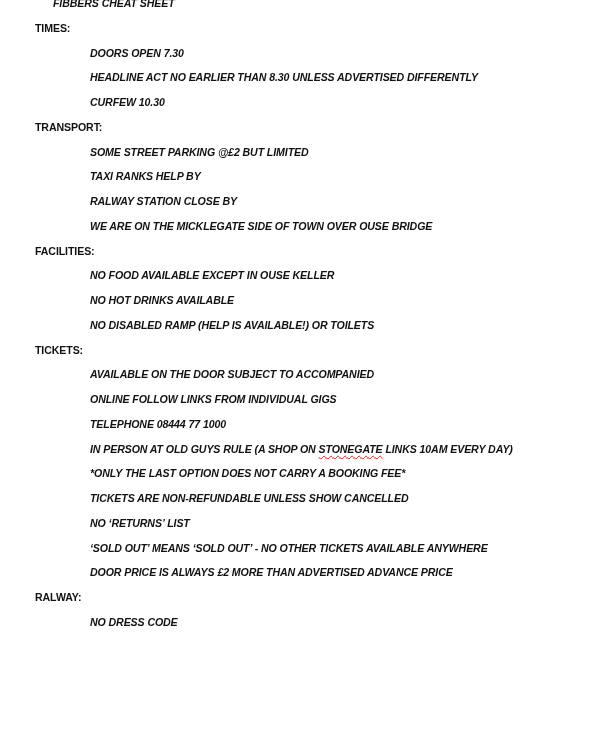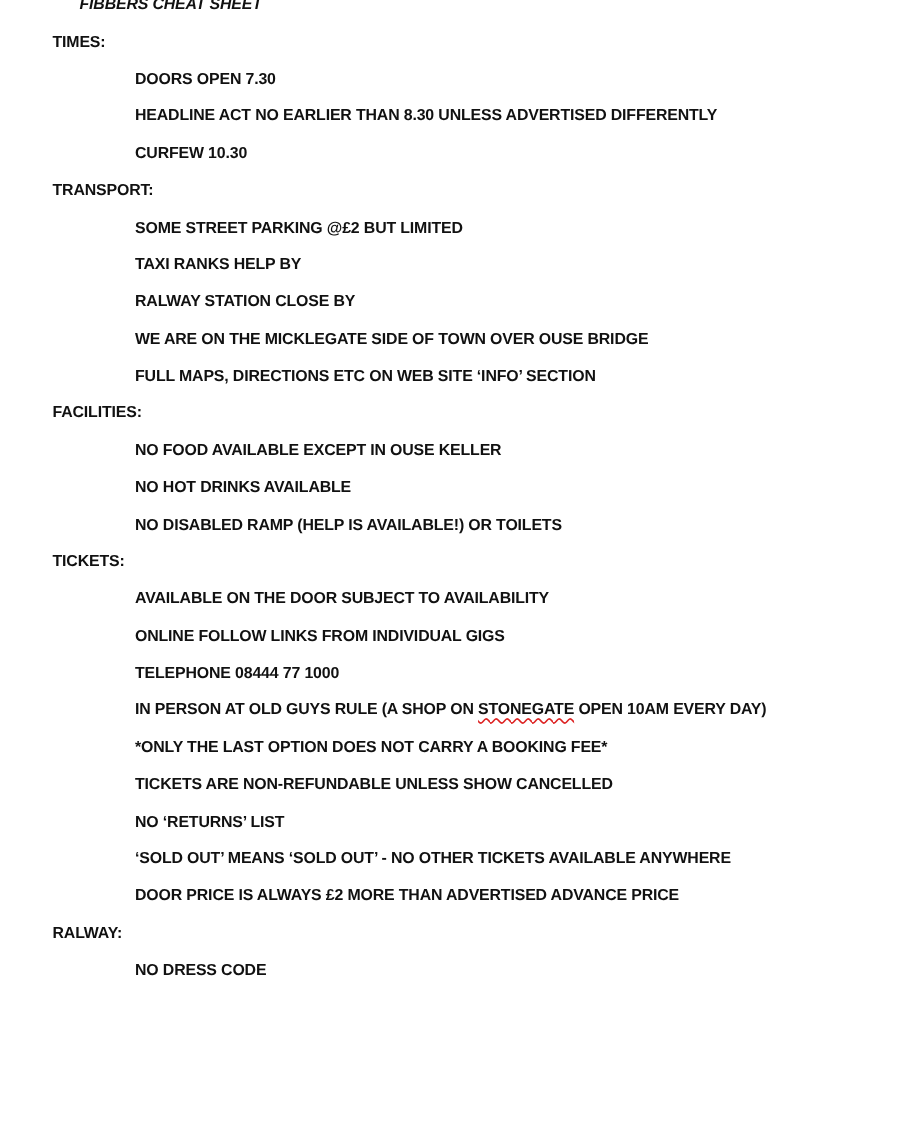--- a/index.html
+++ b/index.html
@@ -33,20 +33,21 @@
       margin-left: 53px;
       height: 24.75px;
     }
     .section-heading {
       margin-left: 35px;
       height: 24.75px;
     }
     .item {
       margin-left: 90px;
       height: 24.75px;
+      font-style: italic;
     }
     .item.wrap {
       white-space: normal;
       width: 420px;
       height: auto;
     }
     .spell {
       text-decoration: underline wavy #d22;
       text-decoration-thickness: 1px;
       text-underline-offset: 2px;
@@ -61,33 +62,32 @@
   <div class="line section-heading">TIMES:</div>
   <div class="line item">DOORS OPEN 7.30</div>
   <div class="line item">HEADLINE ACT NO EARLIER THAN 8.30 UNLESS ADVERTISED DIFFERENTLY</div>
   <div class="line item">CURFEW 10.30</div>
 
   <div class="line section-heading">TRANSPORT:</div>
   <div class="line item">SOME STREET PARKING @£2 BUT LIMITED</div>
   <div class="line item">TAXI RANKS HELP BY</div>
   <div class="line item">RALWAY STATION CLOSE BY</div>
   <div class="line item">WE ARE ON THE MICKLEGATE SIDE OF TOWN OVER OUSE BRIDGE</div>
-  <div class="line item">FULL MAPS, DIRECTIONS ETC ON WEB SITE ‘INFO’ SECTION</div>
 
   <div class="line section-heading">FACILITIES:</div>
   <div class="line item">NO FOOD AVAILABLE EXCEPT IN OUSE KELLER</div>
   <div class="line item">NO HOT DRINKS AVAILABLE</div>
   <div class="line item">NO DISABLED RAMP (HELP IS AVAILABLE!) OR TOILETS</div>
 
   <div class="line section-heading">TICKETS:</div>
-  <div class="line item">AVAILABLE ON THE DOOR SUBJECT TO AVAILABILITY</div>
+  <div class="line item">AVAILABLE ON THE DOOR SUBJECT TO ACCOMPANIED</div>
   <div class="line item">ONLINE FOLLOW LINKS FROM INDIVIDUAL GIGS</div>
   <div class="line item">TELEPHONE 08444 77 1000</div>
   <div class="line item">
-    <span>IN PERSON AT OLD GUYS RULE (A SHOP ON </span><span class="spell">STONEGATE</span><span> OPEN 10AM EVERY DAY)</span>
+    <span>IN PERSON AT OLD GUYS RULE (A SHOP ON </span><span class="spell">STONEGATE</span><span> LINKS 10AM EVERY DAY)</span>
   </div>
   <div class="line item">*ONLY THE LAST OPTION DOES NOT CARRY A BOOKING FEE*</div>
   <div class="line item">TICKETS ARE NON-REFUNDABLE UNLESS SHOW CANCELLED</div>
   <div class="line item">NO ‘RETURNS’ LIST</div>
   <div class="line item">‘SOLD OUT’ MEANS ‘SOLD OUT’ - NO OTHER TICKETS AVAILABLE ANYWHERE</div>
   <div class="line item">DOOR PRICE IS ALWAYS £2 MORE THAN ADVERTISED ADVANCE PRICE</div>
 
   <div class="line section-heading">RALWAY:</div>
   <div class="line item">NO DRESS CODE</div>
 </div>

